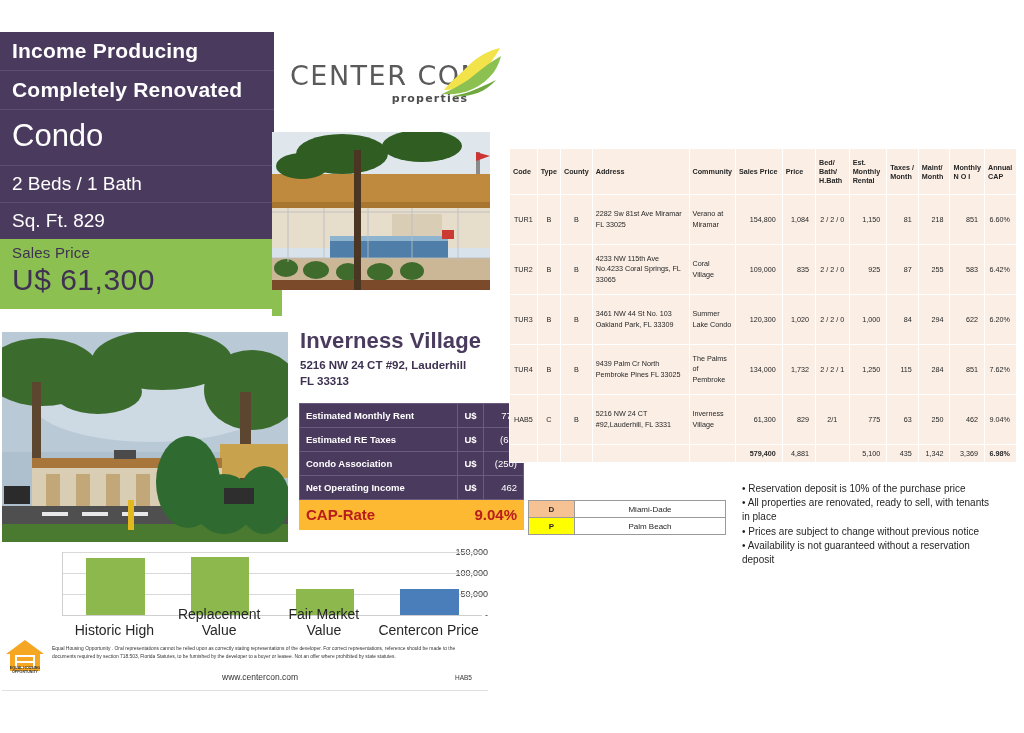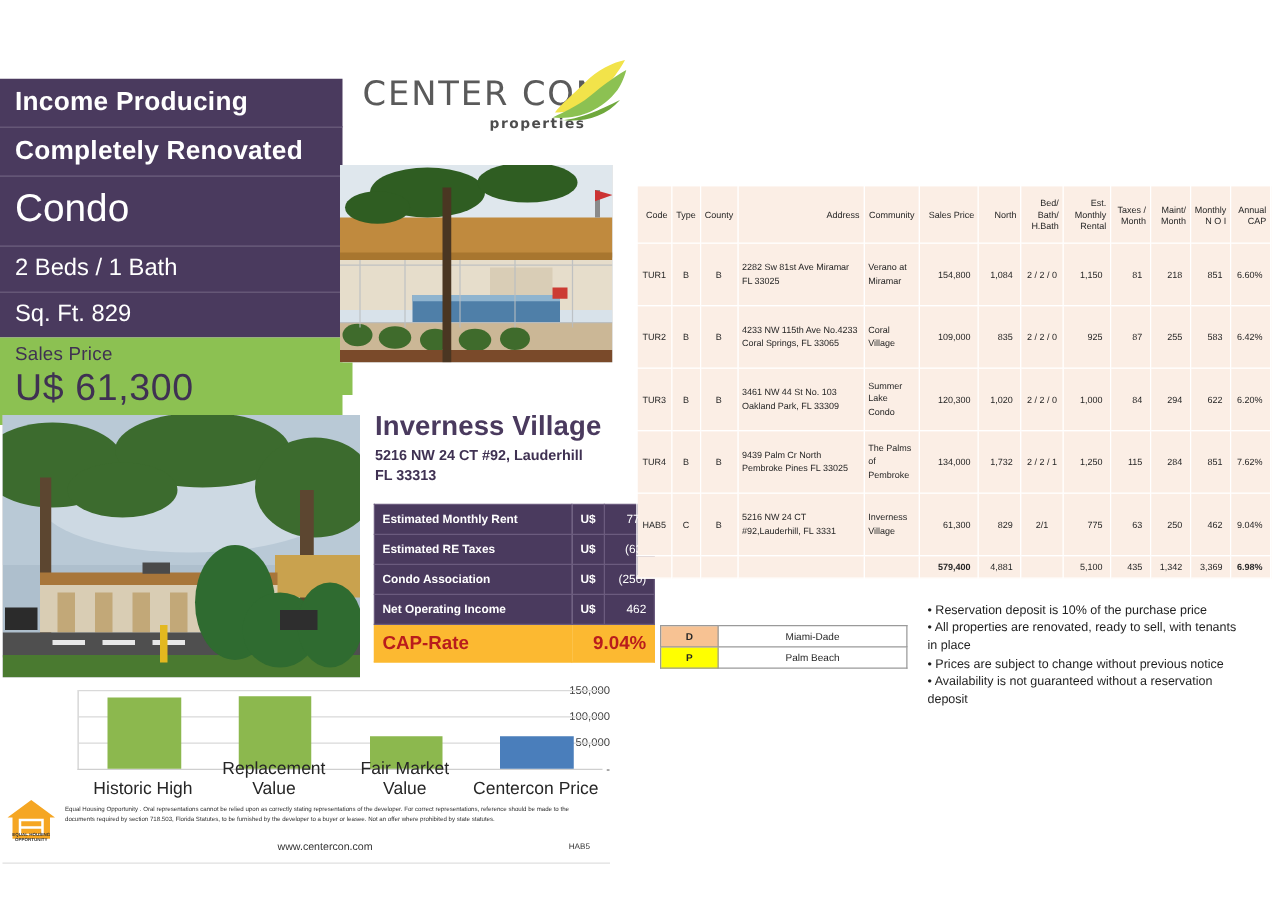--- a/index.html
+++ b/index.html
@@ -11,21 +11,21 @@
   }
   #page { position: relative; width: 1024px; height: 733px; background: #fff; }
 
   
   .hero-stack { position: absolute; left: 0; top: 32px; width: 274px; }
   .hero-band {
     background: #4a3a5e; color: #ffffff;
     padding: 7px 10px 7px 12px;
     border-bottom: 1px solid #5d4d70;
   }
-  .hero-band.b1 { font-size: 21px; font-weight: bold; letter-spacing: .2px; margin-top: 31px; }
+  .hero-band.b1 { font-size: 21px; font-weight: bold; letter-spacing: .2px; }
   .hero-band.b2 { font-size: 21px; font-weight: bold; letter-spacing: .2px; }
   .hero-band.b3 { font-size: 31px; font-weight: normal; padding-top: 8px; padding-bottom: 11px; }
   .hero-band.b4 { font-size: 19px; font-weight: normal; }
   .hero-band.b5 { font-size: 19px; font-weight: normal; border-bottom: none; }
   .hero-price {
     background: #8cc152; color: #3f3152;
     padding: 5px 10px 12px 12px;
   }
   .hero-price .lbl { font-size: 15px; letter-spacing: .2px; }
   .hero-price .amt { font-size: 30px; letter-spacing: .5px; margin-top: 2px; }
@@ -110,21 +110,21 @@
 
   
   .prop-table {
     position: absolute; left: 509px; top: 148px; width: 508px;
     border-collapse: collapse; font-size: 7.2px; color: #262626;
   }
   .prop-table th, .prop-table td {
     background: #fbeee5; border: 1px solid #ffffff;
     padding: 4px 3px; vertical-align: middle;
   }
-  .prop-table th { font-weight: normal; text-align: right; height: 46px; }
+  .prop-table th { font-weight: bold; text-align: left; height: 46px; }
   .prop-table td { text-align: center; height: 50px; }
   .prop-table td.addr, .prop-table td.comm { text-align: left; line-height: 1.45; }
   .prop-table td.num { text-align: right; padding-right: 6px; }
   .prop-table tr.totals td { height: 18px; font-weight: bold; }
   .prop-table tr.totals td.num { font-weight: normal; }
   .prop-table tr.totals td.bold { font-weight: bold; }
 
   
   .legend {
     position: absolute; left: 528px; top: 500px; width: 198px;
@@ -323,21 +323,21 @@
 
   <table class="prop-table">
     <thead>
       <tr>
         <th style="width:28px">Code</th>
         <th style="width:22px">Type</th>
         <th style="width:30px">County</th>
         <th style="width:102px">Address</th>
         <th style="width:44px">Community</th>
         <th style="width:48px">Sales Price</th>
-        <th style="width:34px">North</th>
+        <th style="width:34px">Price</th>
         <th style="width:34px">Bed/ Bath/ H.Bath</th>
         <th style="width:38px">Est. Monthly Rental</th>
         <th style="width:32px">Taxes / Month</th>
         <th style="width:32px">Maint/ Month</th>
         <th style="width:32px">Monthly N O I</th>
         <th style="width:32px">Annual CAP</th>
       </tr>
     </thead>
     <tbody>
       <tr>

